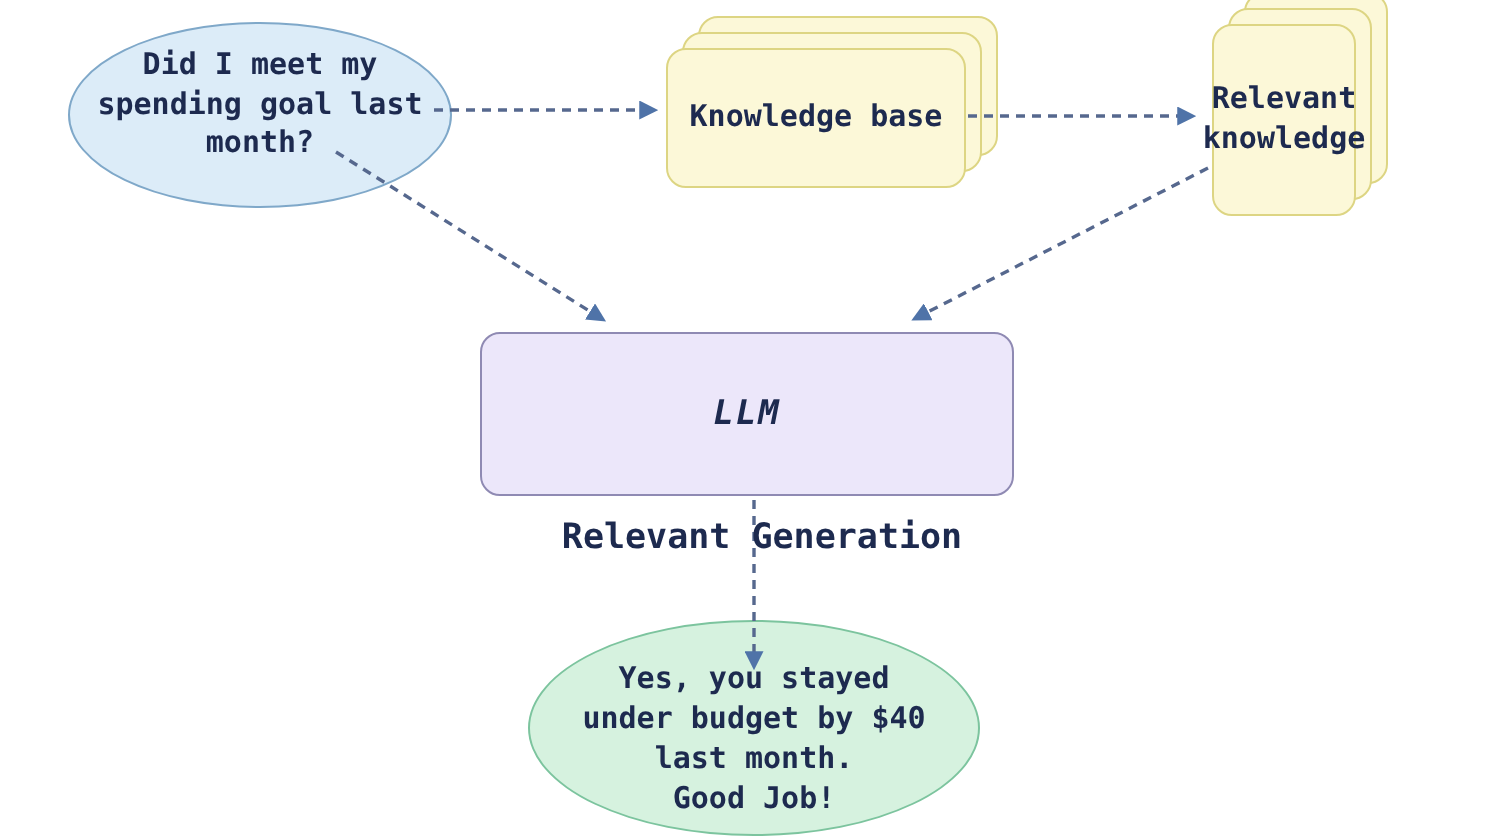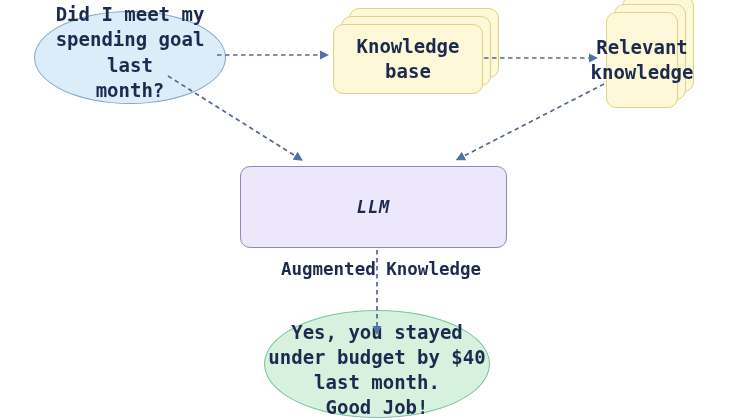--- a/index.html
+++ b/index.html
@@ -3,21 +3,21 @@
 <meta charset="utf-8">
 <style>
   html,body { margin:0; padding:0; background:#ffffff; }
   .stage {
     position:relative; width:746px; height:420px;
     background:#ffffff; overflow:hidden;
     font-family:"DejaVu Sans Mono", monospace;
   }
   .node-label {
     white-space:pre-line; color:#1d2a4f; font-weight:bold;
-    text-align:center; font-size:19px; line-height:1.32;
+    text-align:center; font-size:15px; line-height:1.32;
   }
   
   .ellipse {
     position:absolute; border-radius:50%;
     display:flex; align-items:center; justify-content:center;
     box-sizing:border-box;
   }
   .ellipse.question {
     left:34px; top:11px; width:192px; height:93px;
     background:#dcecf8; border:1.5px solid #7fa8c9;
@@ -100,21 +100,21 @@
     <div class="node-label">LLM</div>
   </div>
 
   <div class="ellipse answer">
     <div class="node-label">Yes, you stayed
 under budget by $40
 last month.
 Good Job!</div>
   </div>
 
-  <div class="edge-label">Augmented Knowledge</div>
+  <div class="edge-label">Relevant Generation</div>
 
   <svg class="arrows" viewBox="0 0 746 420" xmlns="http://www.w3.org/2000/svg">
     <defs>
       <marker id="arrowhead" viewBox="0 0 10 10" refX="2.5" refY="5" markerUnits="userSpaceOnUse" markerWidth="9.5" markerHeight="9.5" orient="auto-start-reverse">
         <path d="M0,0 L10,5 L0,10 z" fill="#4f73a8"></path>
       </marker>
     </defs>
     <line x1="217" y1="55" x2="322" y2="55" marker-end="url(#arrowhead)"></line>
     <line x1="484" y1="58" x2="591" y2="58" marker-end="url(#arrowhead)"></line>
     <line x1="168" y1="76" x2="297" y2="157" marker-end="url(#arrowhead)"></line>

